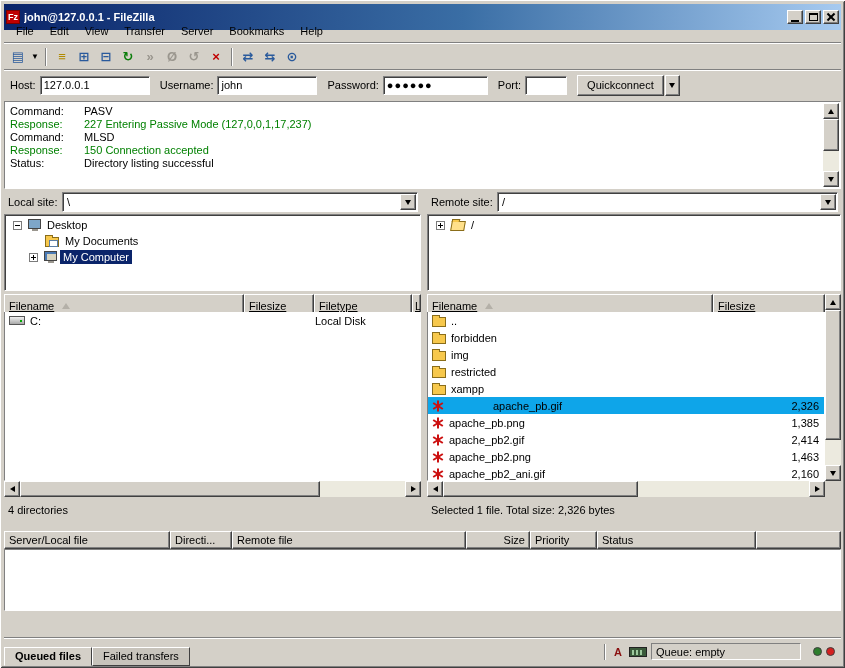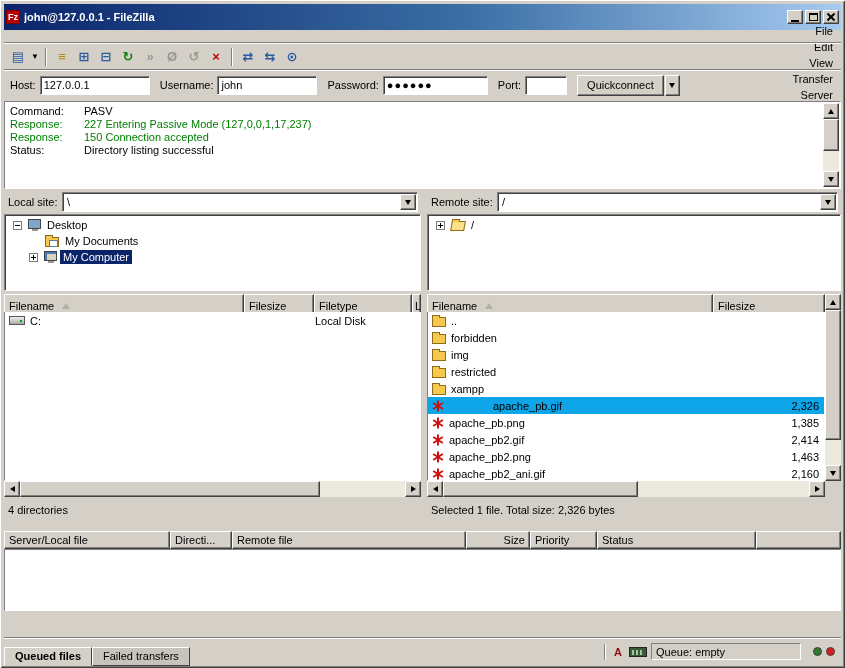--- a/index.html
+++ b/index.html
@@ -18,21 +18,21 @@
   .winbtns { display:flex; gap:2px; }
   .winbtn { width:16px; height:14px; display:flex; align-items:center; justify-content:center; }
   .raised { background:#d4d0c8; border:1px solid; border-color:#fff #404040 #404040 #fff; box-shadow: inset -1px -1px 0 #808080; }
   .sunken { background:#fff; border:1px solid; border-color:#808080 #fff #fff #808080; box-shadow: inset 1px 1px 0 #404040; }
   .g-min { width:8px; height:2px; background:#000; margin-top:7px; }
   .g-max { width:9px; height:8px; border:1px solid #000; border-top:2px solid #000; }
   .g-close { position:relative; width:10px; height:10px; }
   .g-close::before,.g-close::after { content:""; position:absolute; left:0; top:4px; width:10px; height:2px; background:#000; }
   .g-close::before { transform:rotate(45deg); } .g-close::after { transform:rotate(-45deg); }
 
-  .menubar { position:absolute; left:4px; top:23px; right:4px; height:19px; display:flex; align-items:flex-end; padding-left:4px;flex-direction:column; }
+  .menubar { position:absolute; left:4px; top:23px; right:4px; height:19px; display:flex; align-items:flex-start; padding-left:4px; }
   .menuitem { padding:2px 8px; }
   .hgroove { position:absolute; left:4px; right:4px; height:2px; border-top:1px solid #808080; border-bottom:1px solid #fff; }
 
   .toolbar { position:absolute; left:4px; top:44px; right:4px; height:25px; display:flex; align-items:center; padding-left:3px; }
   .tbtn { width:22px; height:22px; display:flex; align-items:center; justify-content:center; font-size:13px; font-weight:bold; }
   .tbtn.narrow { width:12px; font-size:8px; }
   .tsep { width:2px; height:18px; border-left:1px solid #808080; border-right:1px solid #fff; margin:0 4px; }
   .c-blue { color:#2a5a9c; } .c-gold { color:#b08a00; } .c-green { color:#0a7d0a; }
   .c-red { color:#c00000; } .c-dis { color:#9a968e; }
 
@@ -86,21 +86,21 @@
   .ic-folder.open { background:#ffe08a; transform:skewX(-10deg); }
   .ic-folder.docs::after { content:""; position:absolute; left:3px; top:2px; width:7px; height:5px; background:#fff; border:1px solid #5a7ea6; }
   .ic-mon { width:13px; height:10px; border:1px solid #444; background:#7ea6c8; position:relative; margin-bottom:2px; }
   .ic-mon::after { content:""; position:absolute; left:3px; bottom:-3px; width:6px; height:2px; background:#9a968e; }
   .ic-mon.beige { background:#d8d4c0; box-shadow: inset 2px 2px 0 #4a7ab5; }
   .ic-drive { width:16px; height:9px; background:linear-gradient(#f0f0f0,#a8a8a8); border:1px solid #555; position:relative; }
   .ic-drive::after { content:""; position:absolute; right:2px; top:3px; width:2px; height:2px; background:#0a0; }
   .star { flex:none; }
 
   
-  .colheader { position:absolute; top:294px; height:24px; display:flex; align-items:center; padding:0 4px; white-space:nowrap; overflow:hidden; }
+  .colheader { position:absolute; top:294px; height:24px; display:flex; align-items:center; padding:0 4px; white-space:nowrap; overflow:hidden;text-decoration:underline; }
   .listbody { position:absolute; top:312px; height:169px; background:#fff; border:1px solid; border-color:#808080 #fff #fff #808080; border-top:none; overflow:hidden; }
   .frow { position:relative; height:17px; display:flex; align-items:center; padding-left:4px; white-space:nowrap; }
   .frow .fname { margin-left:5px; }
   .frow .fsize { position:absolute; right:5px; }
   .frow.sel { background:#0ea5e9;gap:44px; }
   .ltype { position:absolute; left:310px; }
 
   .statustext { position:absolute; top:500px; height:20px; display:flex; align-items:center; }
 
   
@@ -201,20 +201,21 @@
     <span class="qc-btn raised">Quickconnect</span>
     <span class="qc-drop raised">
         <span class="t-down"></span>
       </span>
   </div>
 
   <div class="logpanel sunken">
     <div class="logbody">
       <div class="logline command"><span class="loglabel">Command:</span><span>PASV</span></div>
       <div class="logline response"><span class="loglabel">Response:</span><span>227 Entering Passive Mode (127,0,0,1,17,237)</span></div>
+      <div class="logline command"><span class="loglabel">Command:</span><span>MLSD</span></div>
       <div class="logline response"><span class="loglabel">Response:</span><span>150 Connection accepted</span></div>
       <div class="logline status"><span class="loglabel">Status:</span><span>Directory listing successful</span></div>
     </div>
     <div class="sb-v" style="right:1px; top:1px; bottom:1px;">
       <div class="sb-btn raised" style="top:0">
           <span class="t-up"></span>
         </div>
       <div class="sb-thumb raised" style="left:0; width:16px; top:16px; height:32px;"></div>
       <div class="sb-btn raised" style="bottom:0">
           <span class="t-down"></span>

